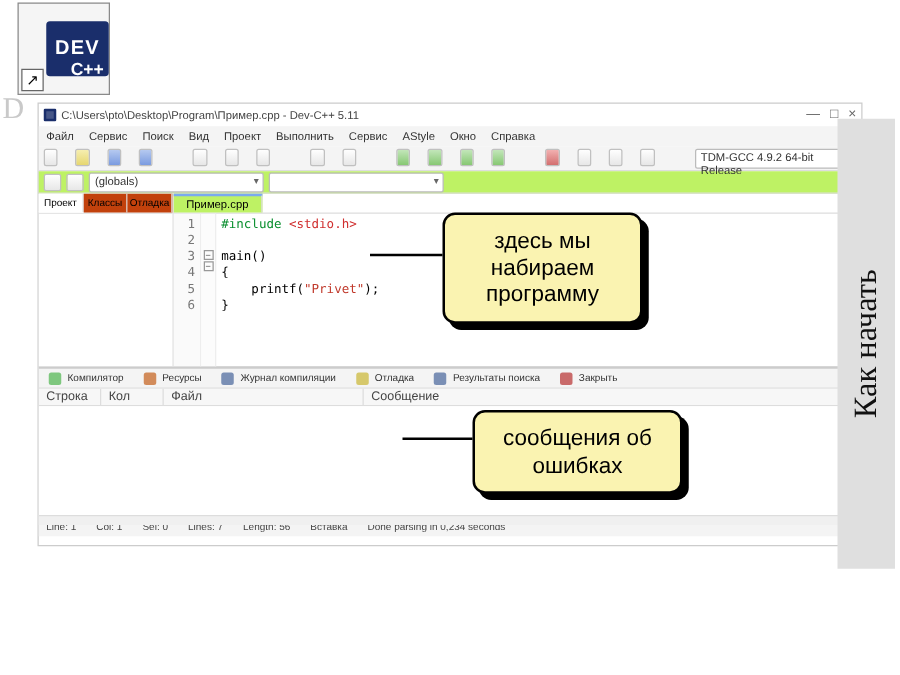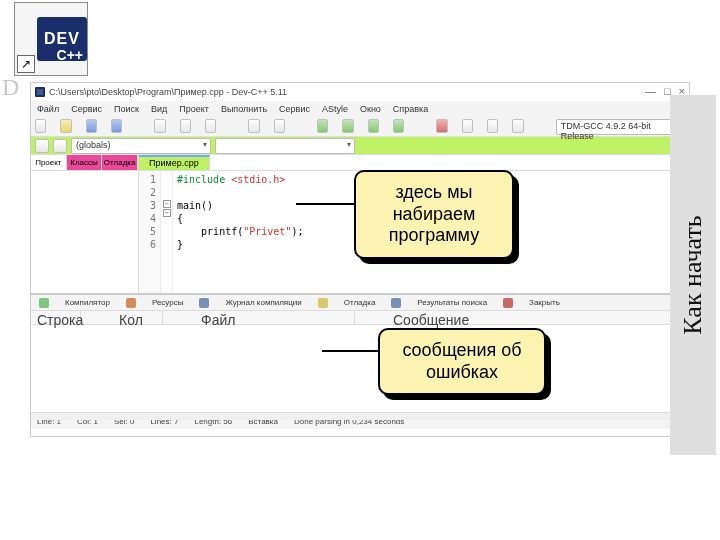--- a/index.html
+++ b/index.html
@@ -30,42 +30,42 @@
   .tb-combo { height:16px; border:1px solid #bbb; background:#fff; font-size:9px; padding:1px 14px 1px 4px; color:#333; position:relative; border-radius:2px;}
   .tb-combo::after{content:"▾"; position:absolute; right:3px; top:1px; font-size:8px; color:#666;}
   .toolbar2 { height:18px; background:#bef264; border-bottom:1px solid #ddd; display:flex; align-items:center; padding:1px 4px; gap:4px;}
   .gutter-combo { width:140px; }
   .long-combo { width:140px; }
   .compiler-combo { width:160px; }
 
   .ide-body { display:flex; height:138px; }
   .sidepanel { width:108px; border-right:1px solid #ddd; background:#fff;}
   .sidetabs { display:flex; height:16px; border-bottom:1px solid #ddd;}
-  .sidetab { flex:1; font-size:8px; display:flex;align-items:center;justify-content:center; border-right:1px solid #ddd; background:#ec4899;}
+  .sidetab { flex:1; font-size:8px; display:flex;align-items:center;justify-content:center; border-right:1px solid #ddd; background:#c2410c;}
   .sidetab.active{ background:#fff; border-bottom:1px solid #fff;}
 
   .editor { flex:1; display:flex; flex-direction:column; }
   .file-tabs { height:16px; display:flex; border-bottom:1px solid #ddd;}
   .file-tab { padding:1px 10px; font-size:9px; background:#bef264; border-right:1px solid #ddd; border-top:2px solid #7aa9ef;}
   .code { flex:1; display:flex; font-family: Consolas, monospace; font-size:10px; line-height:13px; }
   .line-nos { width:22px; text-align:right; padding:2px 4px; color:#777; background:#fafafa; border-right:1px solid #eee;}
   .fold-col { width:12px; background:#fcfcfc; border-right:1px solid #eee; padding-top:2px; display:flex; flex-direction:column; align-items:center; gap:0;}
   .fold-box { width:8px; height:8px; border:1px solid #999; font-size:7px; line-height:6px; text-align:center; color:#666; margin-top:1px; cursor:pointer;}
   .code-text { padding:2px 4px; white-space:pre; }
   .kw-green { color:#0a8f2f; }
   .kw-black { color:#000; }
   .kw-red { color:#d03030; }
   .str { color:#c0392b; }
 
   .bottom-tabs { height:18px; background:#f4f4f4; border-top:2px solid #ccc; border-bottom:1px solid #ddd; display:flex; align-items:center; gap:8px; padding:0 4px;}
-  .btab { display:flex; align-items:center; gap:16px; font-size:8px; color:#333; padding:1px 4px;}
+  .btab { display:flex; align-items:center; gap:5px; font-size:8px; color:#333; padding:1px 4px;}
   .btab .dot{width:10px;height:10px;border-radius:2px;}
   .dot.g{background:#7ec77e;} .dot.r{background:#d28b5a;} .dot.b{background:#7a8fb5;} .dot.y{background:#d6c86b;} .dot.x{background:#c96a6a;}
 
-  .msg-headers { height:14px; background:#f7f7f7; border-bottom:1px solid #ddd; display:flex; font-size:14px; color:#444;gap:32px;}
+  .msg-headers { height:14px; background:#f7f7f7; border-bottom:1px solid #ddd; display:flex; font-size:10px; color:#444;}
   .msg-headers div{ padding:1px 6px; border-right:1px solid #ddd;}
   .mh-line{width:50px;} .mh-col{width:50px;} .mh-file{width:160px;} .mh-msg{flex:1;}
   .msg-body { height:88px; background:#fff; }
 
   .statusbar { height:16px; background:#f4f4f4; border-top:1px solid #ddd; display:flex; align-items:center; gap:16px; padding:0 6px; font-size:8px; color:#444;}
   .statusbar div { white-space:nowrap; }
 
   
   .callout { position:absolute; background:#faf3b1; border:2px solid #000; border-radius:10px; padding:10px 14px; font-size:18px; font-family: Arial, sans-serif; text-align:center; box-shadow:5px 5px 0 #000; line-height:1.2; }
   .callout-1 { top:170px; left:354px; width:160px; }

